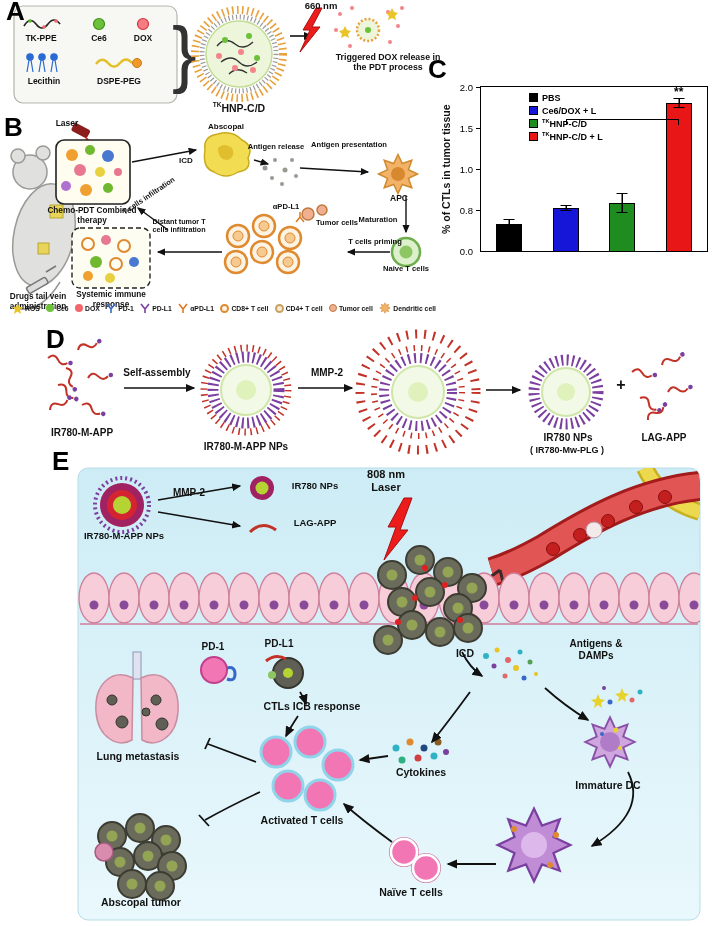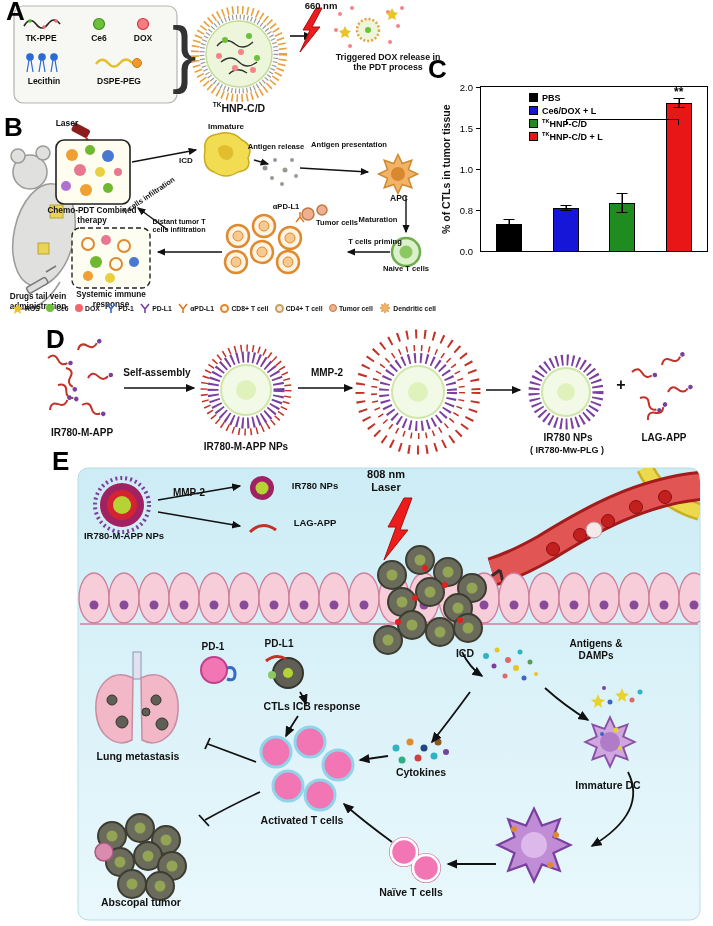--- a/index.html
+++ b/index.html
@@ -436,21 +436,21 @@
 <div class="lbl" style="left:88px;top:76px;width:62px;font-size:8.5px;">DSPE-PEG</div>
 <div class="lbl" style="left:190px;top:101px;width:98px;font-size:10.5px;"><sup>TK</sup><span>HNP-C/D</span></div>
 <div class="lbl" style="left:296px;top:0px;width:50px;font-size:9.5px;">660 nm</div>
 <div class="lbl" style="left:334px;top:52px;width:108px;font-size:8.8px;">Triggered DOX release in the PDT process</div>
 
 <div class="plabel" style="left:4px;top:112px;">B</div>
 <div class="lbl" style="left:46px;top:118px;width:42px;font-size:8.5px;">Laser</div>
 <div class="lbl" style="left:44px;top:206px;width:96px;font-size:8.2px;">Chemo-PDT Combined therapy</div>
 <div class="lbl" style="left:116px;top:192px;width:66px;font-size:7.4px;transform:rotate(-34deg);">T cells infiltration</div>
 <div class="lbl" style="left:170px;top:156px;width:32px;font-size:8px;">ICD</div>
-<div class="lbl" style="left:200px;top:122px;width:52px;font-size:8px;">Immature</div>
+<div class="lbl" style="left:200px;top:122px;width:52px;font-size:8px;">Abscopal</div>
 <div class="lbl" style="left:244px;top:143px;width:64px;font-size:7.6px;">Antigen release</div>
 <div class="lbl" style="left:310px;top:141px;width:78px;font-size:7.6px;">Antigen presentation</div>
 <div class="lbl" style="left:382px;top:193px;width:34px;font-size:8.5px;">APC</div>
 <div class="lbl" style="left:352px;top:216px;width:52px;font-size:7.6px;">Maturation</div>
 <div class="lbl" style="left:264px;top:203px;width:44px;font-size:7.6px;">αPD-L1</div>
 <div class="lbl" style="left:310px;top:219px;width:54px;font-size:7.6px;">Tumor cells</div>
 <div class="lbl" style="left:330px;top:238px;width:60px;font-size:7.6px;margin-left:15px;">T cells priming</div>
 <div class="lbl" style="left:376px;top:265px;width:60px;font-size:7.6px;">Naive T cells</div>
 <div class="lbl" style="left:146px;top:218px;width:66px;font-size:7.2px;">Distant tumor T cells infiltration</div>
 <div class="lbl" style="left:62px;top:290px;width:98px;font-size:8.2px;">Systemic immune response</div>

